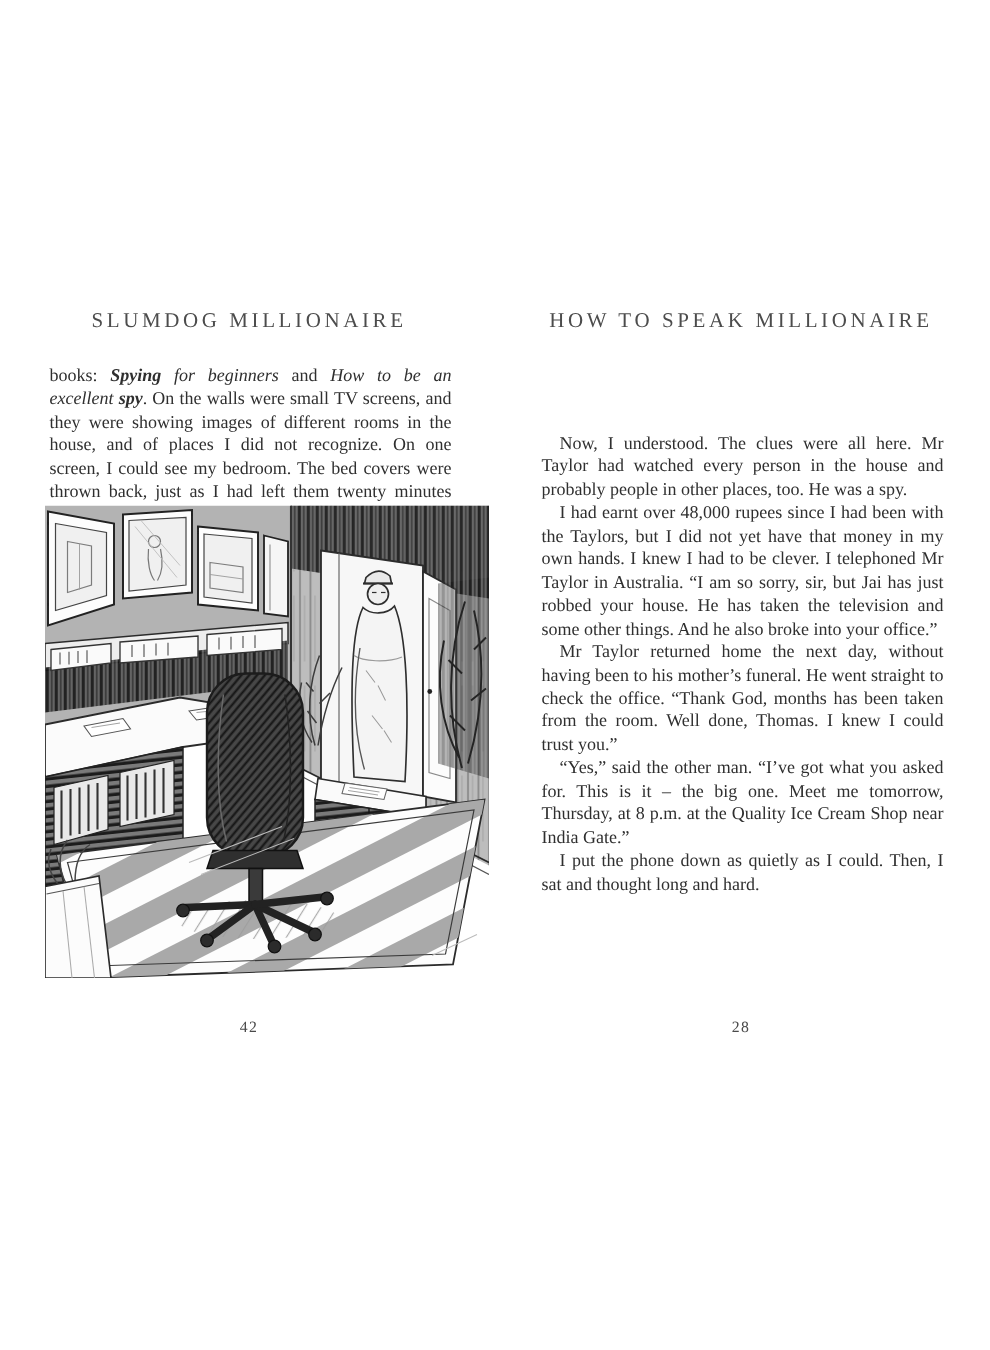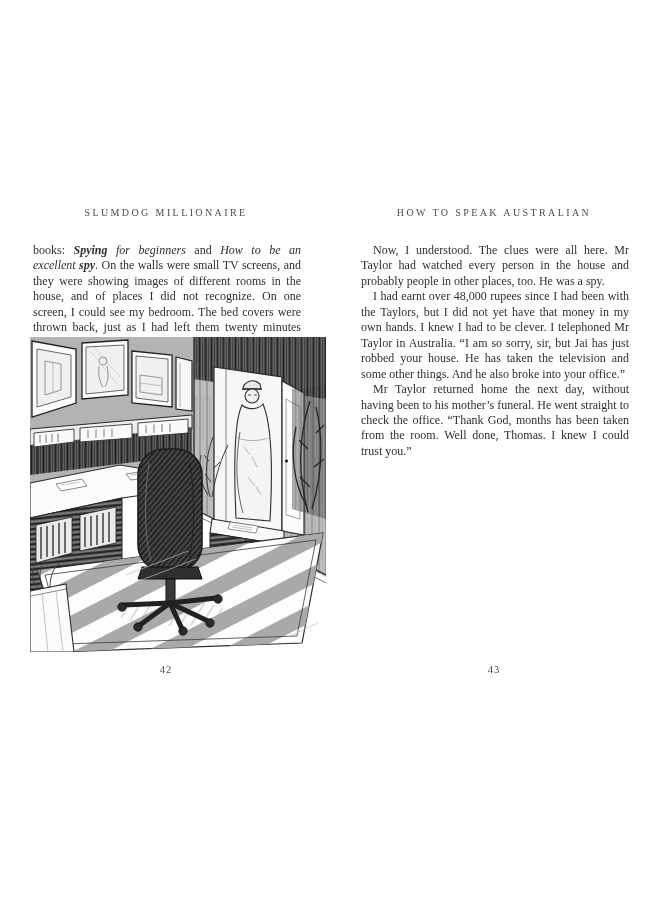--- a/index.html
+++ b/index.html
@@ -1,42 +1,42 @@
 <!DOCTYPE html>
 <html><head>
 <meta charset="utf-8">
 <style>
   html,body{margin:0;padding:0;background:#ffffff;}
   body{width:660px;height:900px;font-family:"Liberation Serif",serif;color:#2f2f2f;}
   .spread{position:relative;width:660px;height:900px;background:#fff;overflow:hidden;}
   .running-head{position:absolute;top:207px;width:268px;text-align:center;
-    font-size:10px;letter-spacing:2.4px;color:#4c4c4c;white-space:nowrap;}
+    font-size:14px;letter-spacing:2.4px;color:#4c4c4c;white-space:nowrap;}
   .head-left{left:32px;}
   .head-right{left:360px;}
   .col{position:absolute;top:243px;width:268px;font-size:12px;line-height:15.45px;
     text-align:justify;color:#2f2f2f;}
   .col-left{left:33px;}
-  .col-right{left:361px;}
+  .col-right{left:361px;margin-top:45px;}
   .col p{margin:0;text-indent:12px;}
   .col-left p{text-indent:0;}
   .bi{font-weight:bold;font-style:italic;}
   .it{font-style:italic;}
   .illustration{position:absolute;left:30px;top:337px;width:296px;height:315px;}
-  .pageno{position:absolute;top:664px;width:268px;text-align:center;
+  .pageno{position:absolute;top:680px;width:268px;text-align:center;
     font-size:10.5px;letter-spacing:1px;color:#4a4a4a;}
   .pn-left{left:32px;}
   .pn-right{left:360px;}
 </style>
 </head>
 <body>
 
 <div class="spread">
 
   <div class="running-head head-left">SLUMDOG MILLIONAIRE</div>
-  <div class="running-head head-right">HOW TO SPEAK AUSTRALIAN</div>
+  <div class="running-head head-right">HOW TO SPEAK MILLIONAIRE</div>
 
   <div class="col col-left">
     <p><span>books: </span><span class="bi">Spying</span><span class="it"> for beginners</span><span> and </span><span class="it">How to be an excellent </span><span class="bi">spy</span><span>. On the walls were small TV screens, and they were showing images of different rooms in the house, and of places I did not recognize. On one screen, I could see my bedroom. The bed covers were thrown back, just as I had left them twenty minutes earlier.</span></p>
   </div>
 
   <svg class="illustration" viewBox="0 0 296 315">
     <defs>
       <pattern id="pChair" width="4" height="4" patternUnits="userSpaceOnUse" patternTransform="rotate(40)">
         <rect width="4" height="4" fill="#474747"></rect>
         <line x1="1" y1="0" x2="1" y2="4" stroke="#141414" stroke-width="1.4"></line>
@@ -235,18 +235,20 @@
       <line x1="96" y1="238" x2="158" y2="214"></line>
       <line x1="104" y1="246" x2="166" y2="222"></line>
       <line x1="258" y1="300" x2="288" y2="286"></line>
     </g>
   </svg>
 
   <div class="col col-right">
     <p>Now, I understood. The clues were all here. Mr Taylor had watched every person in the house and probably people in other places, too. He was a spy.</p>
     <p>I had earnt over 48,000 rupees since I had been with the Taylors, but I did not yet have that money in my own hands. I knew I had to be clever. I telephoned Mr Taylor in Australia. “I am so sorry, sir, but Jai has just robbed your house. He has taken the television and some other things. And he also broke into your office.”</p>
     <p>Mr Taylor returned home the next day, without having been to his mother’s funeral. He went straight to check the office. “Thank God, months has been taken from the room. Well done, Thomas. I knew I could trust you.”</p>
+    <p>“Yes,” said the other man. “I’ve got what you asked for. This is it – the big one. Meet me tomorrow, Thursday, at 8 p.m. at the Quality Ice Cream Shop near India Gate.”</p>
+    <p>I put the phone down as quietly as I could. Then, I sat and thought long and hard.</p>
   </div>
 
   <div class="pageno pn-left">42</div>
-  <div class="pageno pn-right">43</div>
+  <div class="pageno pn-right">28</div>
 
 </div>
 
 </body></html>

